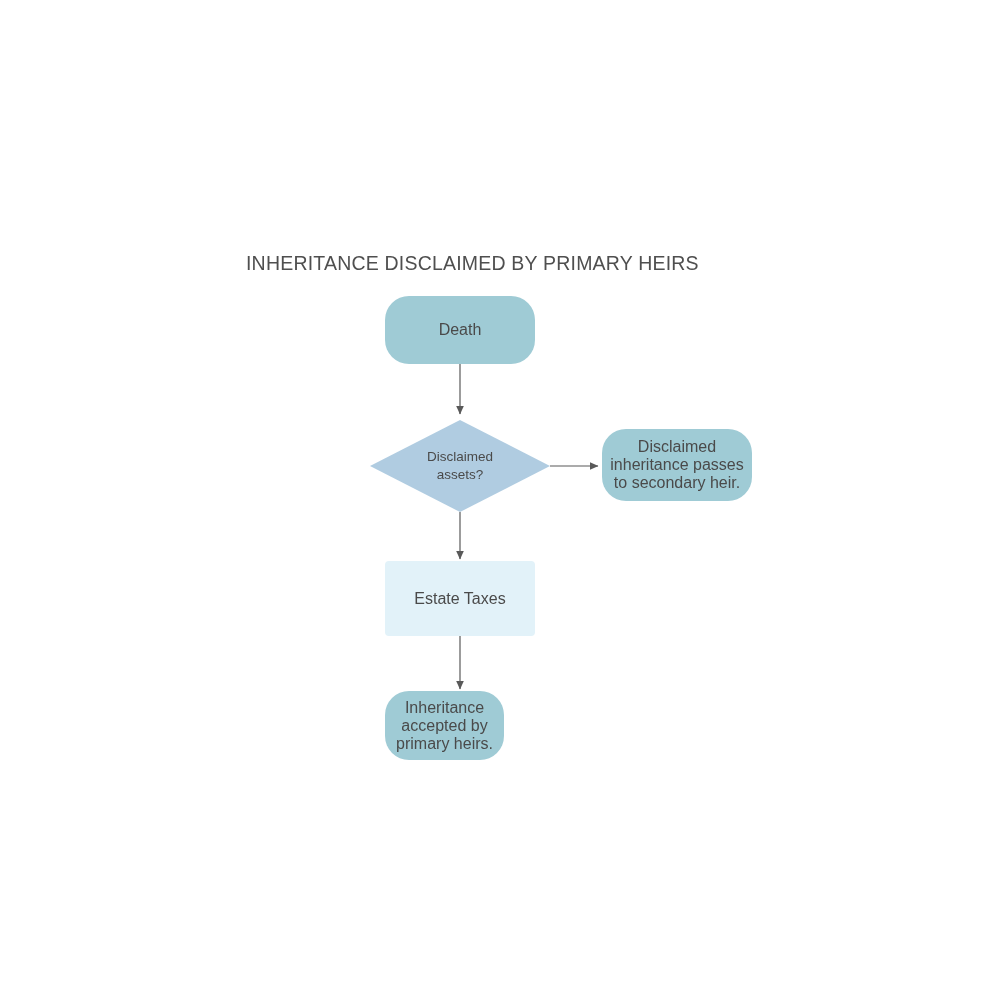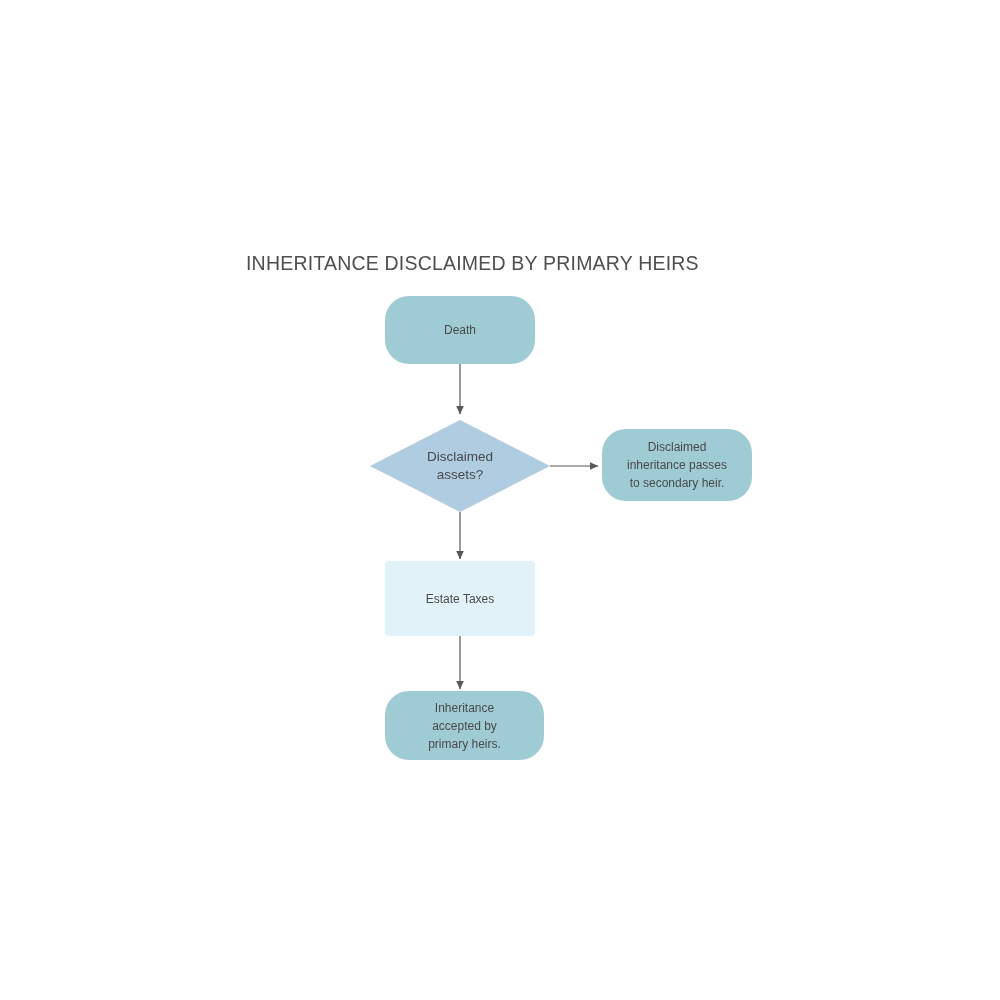--- a/index.html
+++ b/index.html
@@ -41,21 +41,21 @@
     pointer-events: none;
   }
   .node {
     position: absolute;
     box-sizing: border-box;
     display: flex;
     align-items: center;
     justify-content: center;
     text-align: center;
     color: #4a4a4a;
-    font-size: 12px;
+    font-size: 16px;
     line-height: 18px;
   }
   .node .node-label {
     display: block;
     white-space: pre-line;
     padding: 0 8px;
   }
   .shape-rounded {
     border-radius: 24px;
   }
@@ -130,19 +130,19 @@
   <div class="node shape-rounded" style="left:602px; top:421px; width:150px; height:72px; background:#9fcbd5;">
     <span class="node-label">Disclaimed
 inheritance passes
 to secondary heir.</span>
   </div>
 
   <div class="node shape-rect" style="left:385px; top:553px; width:150px; height:75px; background:#e2f2f9;">
     <span class="node-label">Estate Taxes</span>
   </div>
 
-  <div class="node shape-rounded" style="left:385px; top:683px; width:159px; height:69px; background:#9fcbd5;text-align:center;">
+  <div class="node shape-rounded" style="left:385px; top:683px; width:119px; height:69px; background:#9fcbd5;text-align:center;">
     <span class="node-label">Inheritance
 accepted by
 primary heirs.</span>
   </div>
 
 </div>
 
 </body></html>

